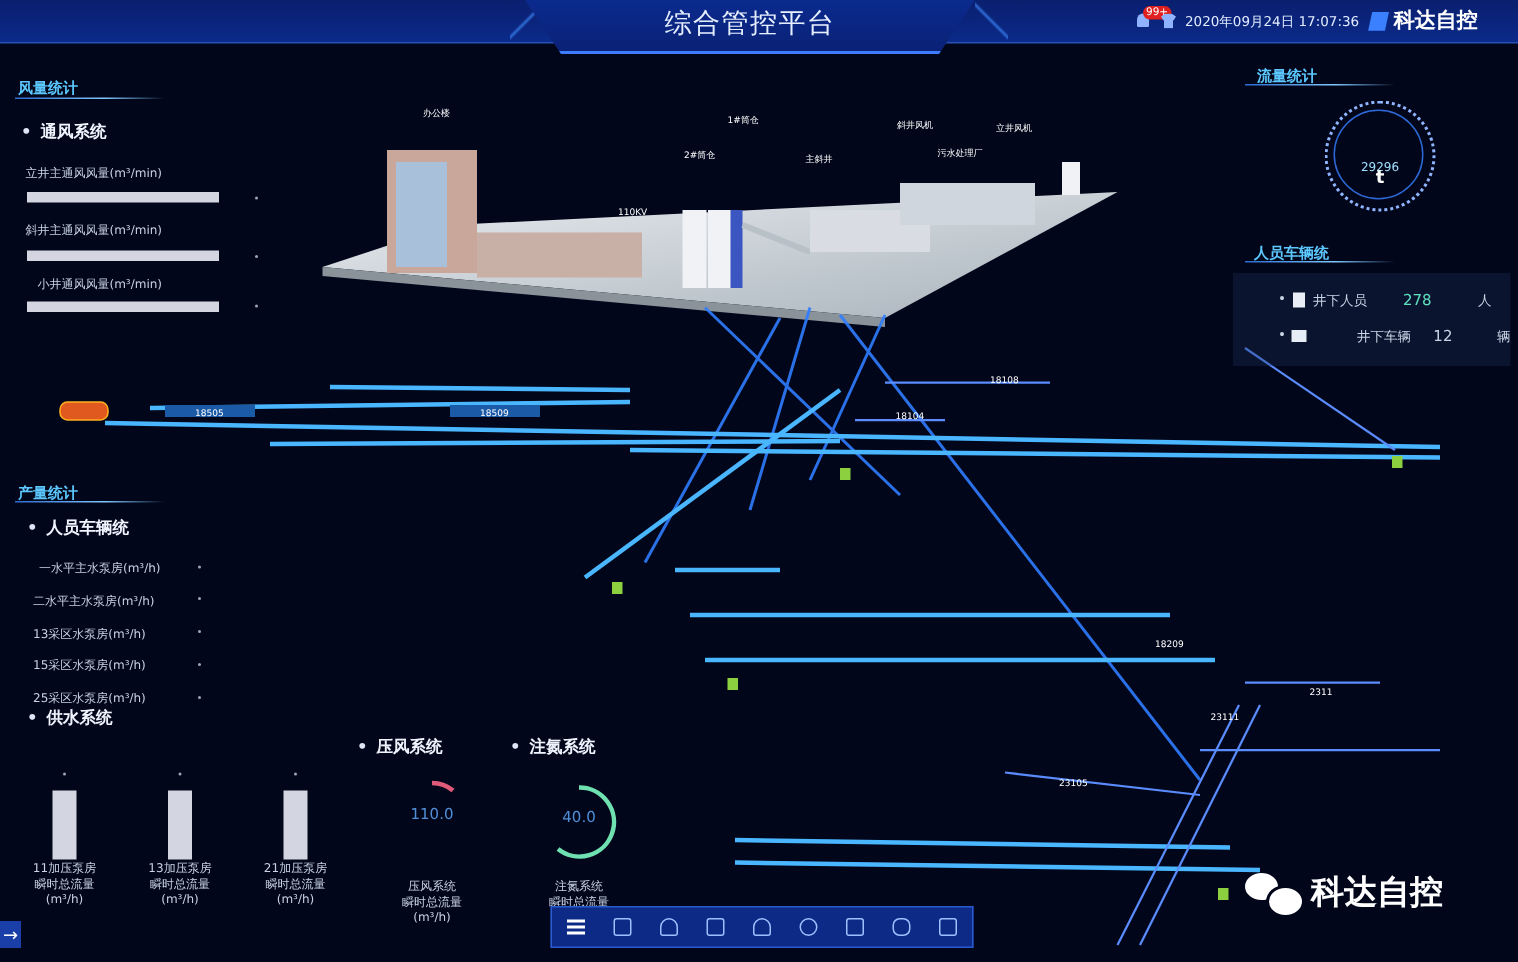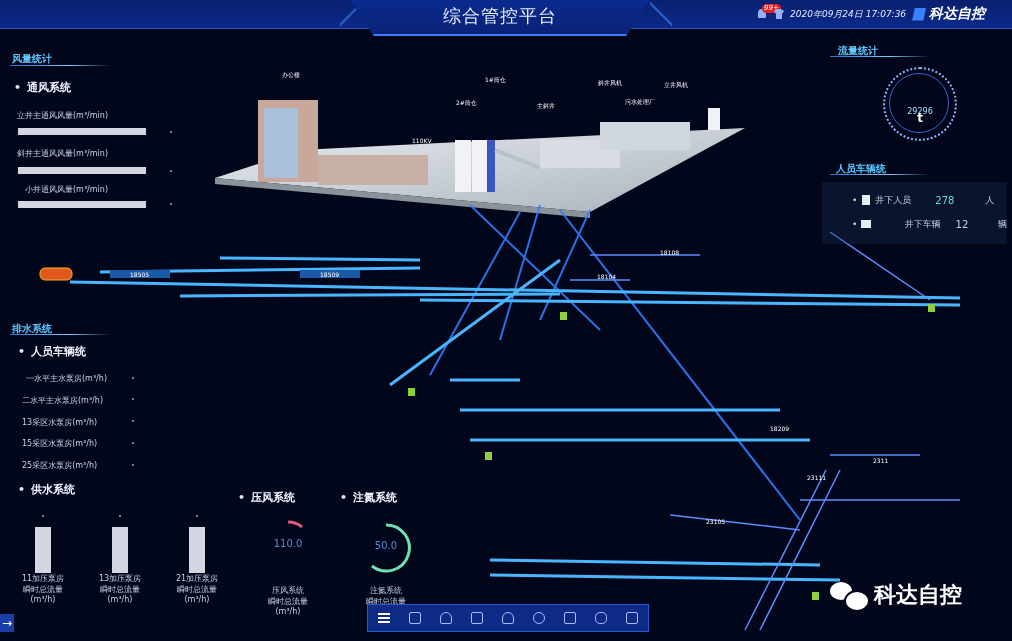--- a/index.html
+++ b/index.html
@@ -4,21 +4,21 @@
 <style>
   html,body{margin:0;padding:0;}
   body{width:1012px;height:641px;overflow:hidden;background:#02061a;font-family:"DejaVu Sans",sans-serif;color:#cfd8ea;position:relative;}
   .abs{position:absolute;}
   
   .topbar{left:0;top:0;width:1012px;height:28px;background:linear-gradient(#0a1f6e,#0b2a8a);border-bottom:1px solid #2450b8;}
   .title-tab{left:350px;top:0;width:300px;height:34px;background:linear-gradient(#0b2a8e,#0a2276);clip-path:polygon(0 0,100% 0,92% 100%,8% 100%);border-bottom:2px solid #3d7bff;}
   .title-tab span{display:block;text-align:center;line-height:32px;font-size:18px;color:#e6efff;font-weight:normal;letter-spacing:1px;}
   .hdr-deco-l{left:340px;top:0;width:22px;height:28px;background:linear-gradient(135deg,transparent 45%,#2e6bd6 50%,transparent 55%);}
   .hdr-deco-r{left:650px;top:0;width:22px;height:28px;background:linear-gradient(45deg,transparent 45%,#2e6bd6 50%,transparent 55%);}
-  .hdr-right{left:756px;top:4px;height:20px;display:flex;align-items:center;gap:6px;font-size:9px;color:#e3ecff;font-style:italic;}
+  .hdr-right{left:756px;top:4px;height:20px;display:flex;align-items:center;gap:6px;font-size:9px;color:#e3ecff;}
   .bell{width:12px;height:12px;position:relative;}
   .bell:before{content:"";position:absolute;left:2px;top:1px;width:8px;height:9px;background:#8fb3ff;border-radius:5px 5px 1px 1px;}
   .badge{position:absolute;left:6px;top:-4px;background:#e02020;color:#fff;font-size:7px;padding:0 2px;border-radius:6px;line-height:9px;}
   .shirt{width:10px;height:10px;background:#8fb3ff;clip-path:polygon(0 20%,30% 0,70% 0,100% 20%,85% 45%,80% 45%,80% 100%,20% 100%,20% 45%,15% 45%);}
   .brand{font-size:14px;font-weight:bold;color:#fff;display:flex;align-items:center;gap:3px;}
   .brand-logo{width:14px;height:13px;background:#3a80ff;clip-path:polygon(20% 0,100% 0,80% 100%,0 100%);}
   
   .sec-title{font-size:10px;color:#5cc8ff;font-weight:bold;}
   .sec-line{height:1px;background:linear-gradient(90deg,#2a6bd0,#7fc8ff 60%,transparent);}
   .bullet{font-size:11px;color:#f0f4ff;font-weight:bold;}
@@ -151,35 +151,35 @@
 <div class="abs lbl" style="left:17px;top:110px;">立井主通风风量(m³/min)</div>
 <div class="abs bar" style="left:18px;top:128px;"></div>
 <div class="abs dot" style="left:170px;top:131px;"></div>
 <div class="abs lbl" style="left:17px;top:148px;">斜井主通风风量(m³/min)</div>
 <div class="abs bar" style="left:18px;top:167px;"></div>
 <div class="abs dot" style="left:170px;top:170px;"></div>
 <div class="abs lbl" style="left:25px;top:184px;">小井通风风量(m³/min)</div>
 <div class="abs bar" style="left:18px;top:201px;"></div>
 <div class="abs dot" style="left:170px;top:203px;"></div>
 
-<div class="abs sec-title" style="left:12px;top:322px;">排水系统</div>
+<div class="abs sec-title" style="left:12px;top:322px;">产量统计</div>
 <div class="abs sec-line" style="left:10px;top:334px;width:100px;"></div>
 <div class="abs bullet" style="left:18px;top:344px;">人员车辆统</div>
 <div class="abs lbl" style="left:26px;top:373px;">一水平主水泵房(m³/h)</div>
 <div class="abs dot" style="left:132px;top:377px;"></div>
 <div class="abs lbl" style="left:22px;top:395px;">二水平主水泵房(m³/h)</div>
 <div class="abs dot" style="left:132px;top:398px;"></div>
 <div class="abs lbl" style="left:22px;top:417px;">13采区水泵房(m³/h)</div>
 <div class="abs dot" style="left:132px;top:420px;"></div>
 <div class="abs lbl" style="left:22px;top:438px;">15采区水泵房(m³/h)</div>
 <div class="abs dot" style="left:132px;top:442px;"></div>
 <div class="abs lbl" style="left:22px;top:460px;">25采区水泵房(m³/h)</div>
 <div class="abs dot" style="left:132px;top:464px;"></div>
 
-<div class="abs bullet" style="left:18px;top:482px;">供水系统</div>
+<div class="abs bullet" style="left:18px;top:471px;">供水系统</div>
 
 <div class="abs" style="left:18px;top:515px;width:50px;text-align:center;">
   <div class="dot" style="margin:0 auto 10px;"></div>
   <div style="width:16px;height:46px;background:#d3d6e0;margin:0 auto;"></div>
   <div class="lbl">11加压泵房</div>
   <div class="lbl">瞬时总流量</div>
   <div class="lbl">(m³/h)</div>
 </div>
 <div class="abs" style="left:95px;top:515px;width:50px;text-align:center;">
   <div class="dot" style="margin:0 auto 10px;"></div>
@@ -204,21 +204,21 @@
 <div class="abs lbl" style="left:262px;top:585px;width:52px;text-align:center;">
   <div>压风系统</div>
     <div>瞬时总流量</div>
     <div>(m³/h)</div>
 </div>
 
 <div class="abs bullet" style="left:340px;top:490px;">注氮系统</div>
 <svg class="abs" style="left:360px;top:522px;" width="52" height="52">
   <path d="M 26 3 A 23 23 0 1 1 12 44" stroke="#6fe0b0" stroke-width="3" fill="none"></path>
 </svg>
-<div class="abs" style="left:360px;top:540px;width:52px;text-align:center;font-size:10px;color:#4f8fd8;">50.0</div>
+<div class="abs" style="left:360px;top:540px;width:52px;text-align:center;font-size:10px;color:#4f8fd8;">40.0</div>
 <div class="abs lbl" style="left:360px;top:585px;width:52px;text-align:center;">
   <div>注氮系统</div>
     <div>瞬时总流量</div>
 </div>
 
 <div class="abs sec-title" style="left:838px;top:44px;">流量统计</div>
 <div class="abs sec-line" style="left:830px;top:56px;width:100px;"></div>
 <div class="abs ring"></div>
 <div class="abs ring-inner"></div>
 <div class="abs" style="left:883px;top:107px;width:74px;text-align:center;font-size:8px;color:#9fe0ff;">29296</div>

